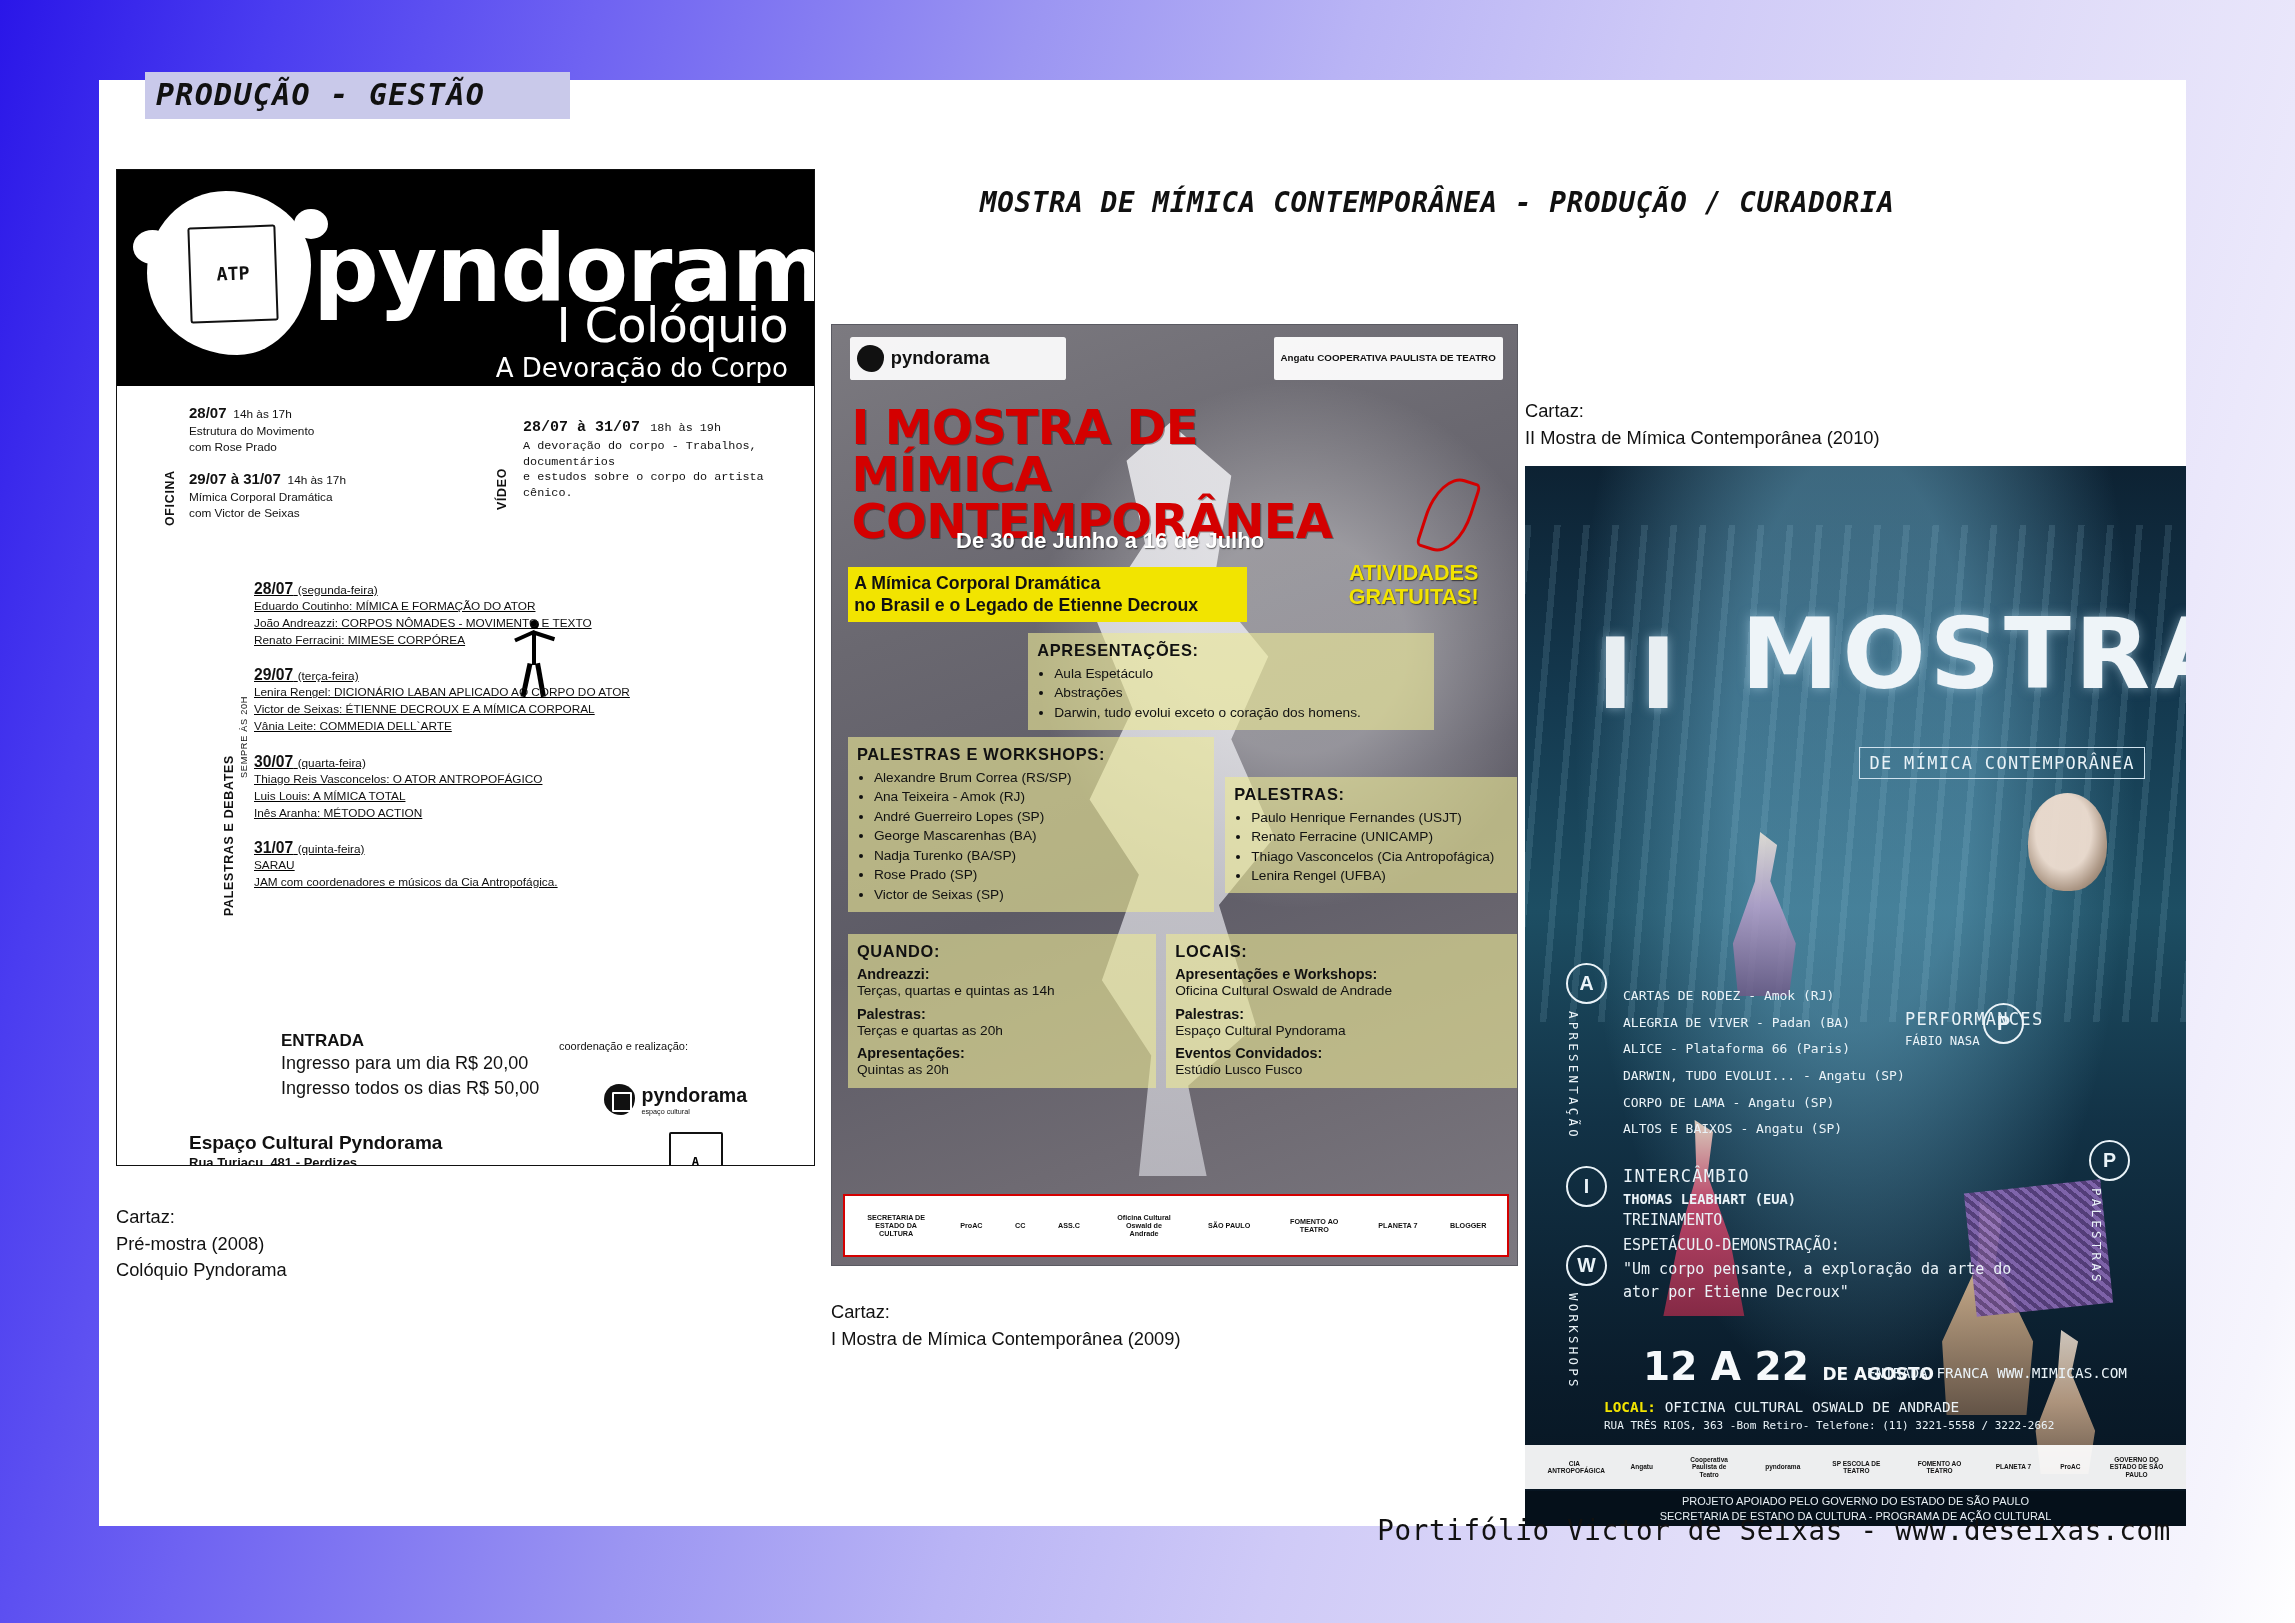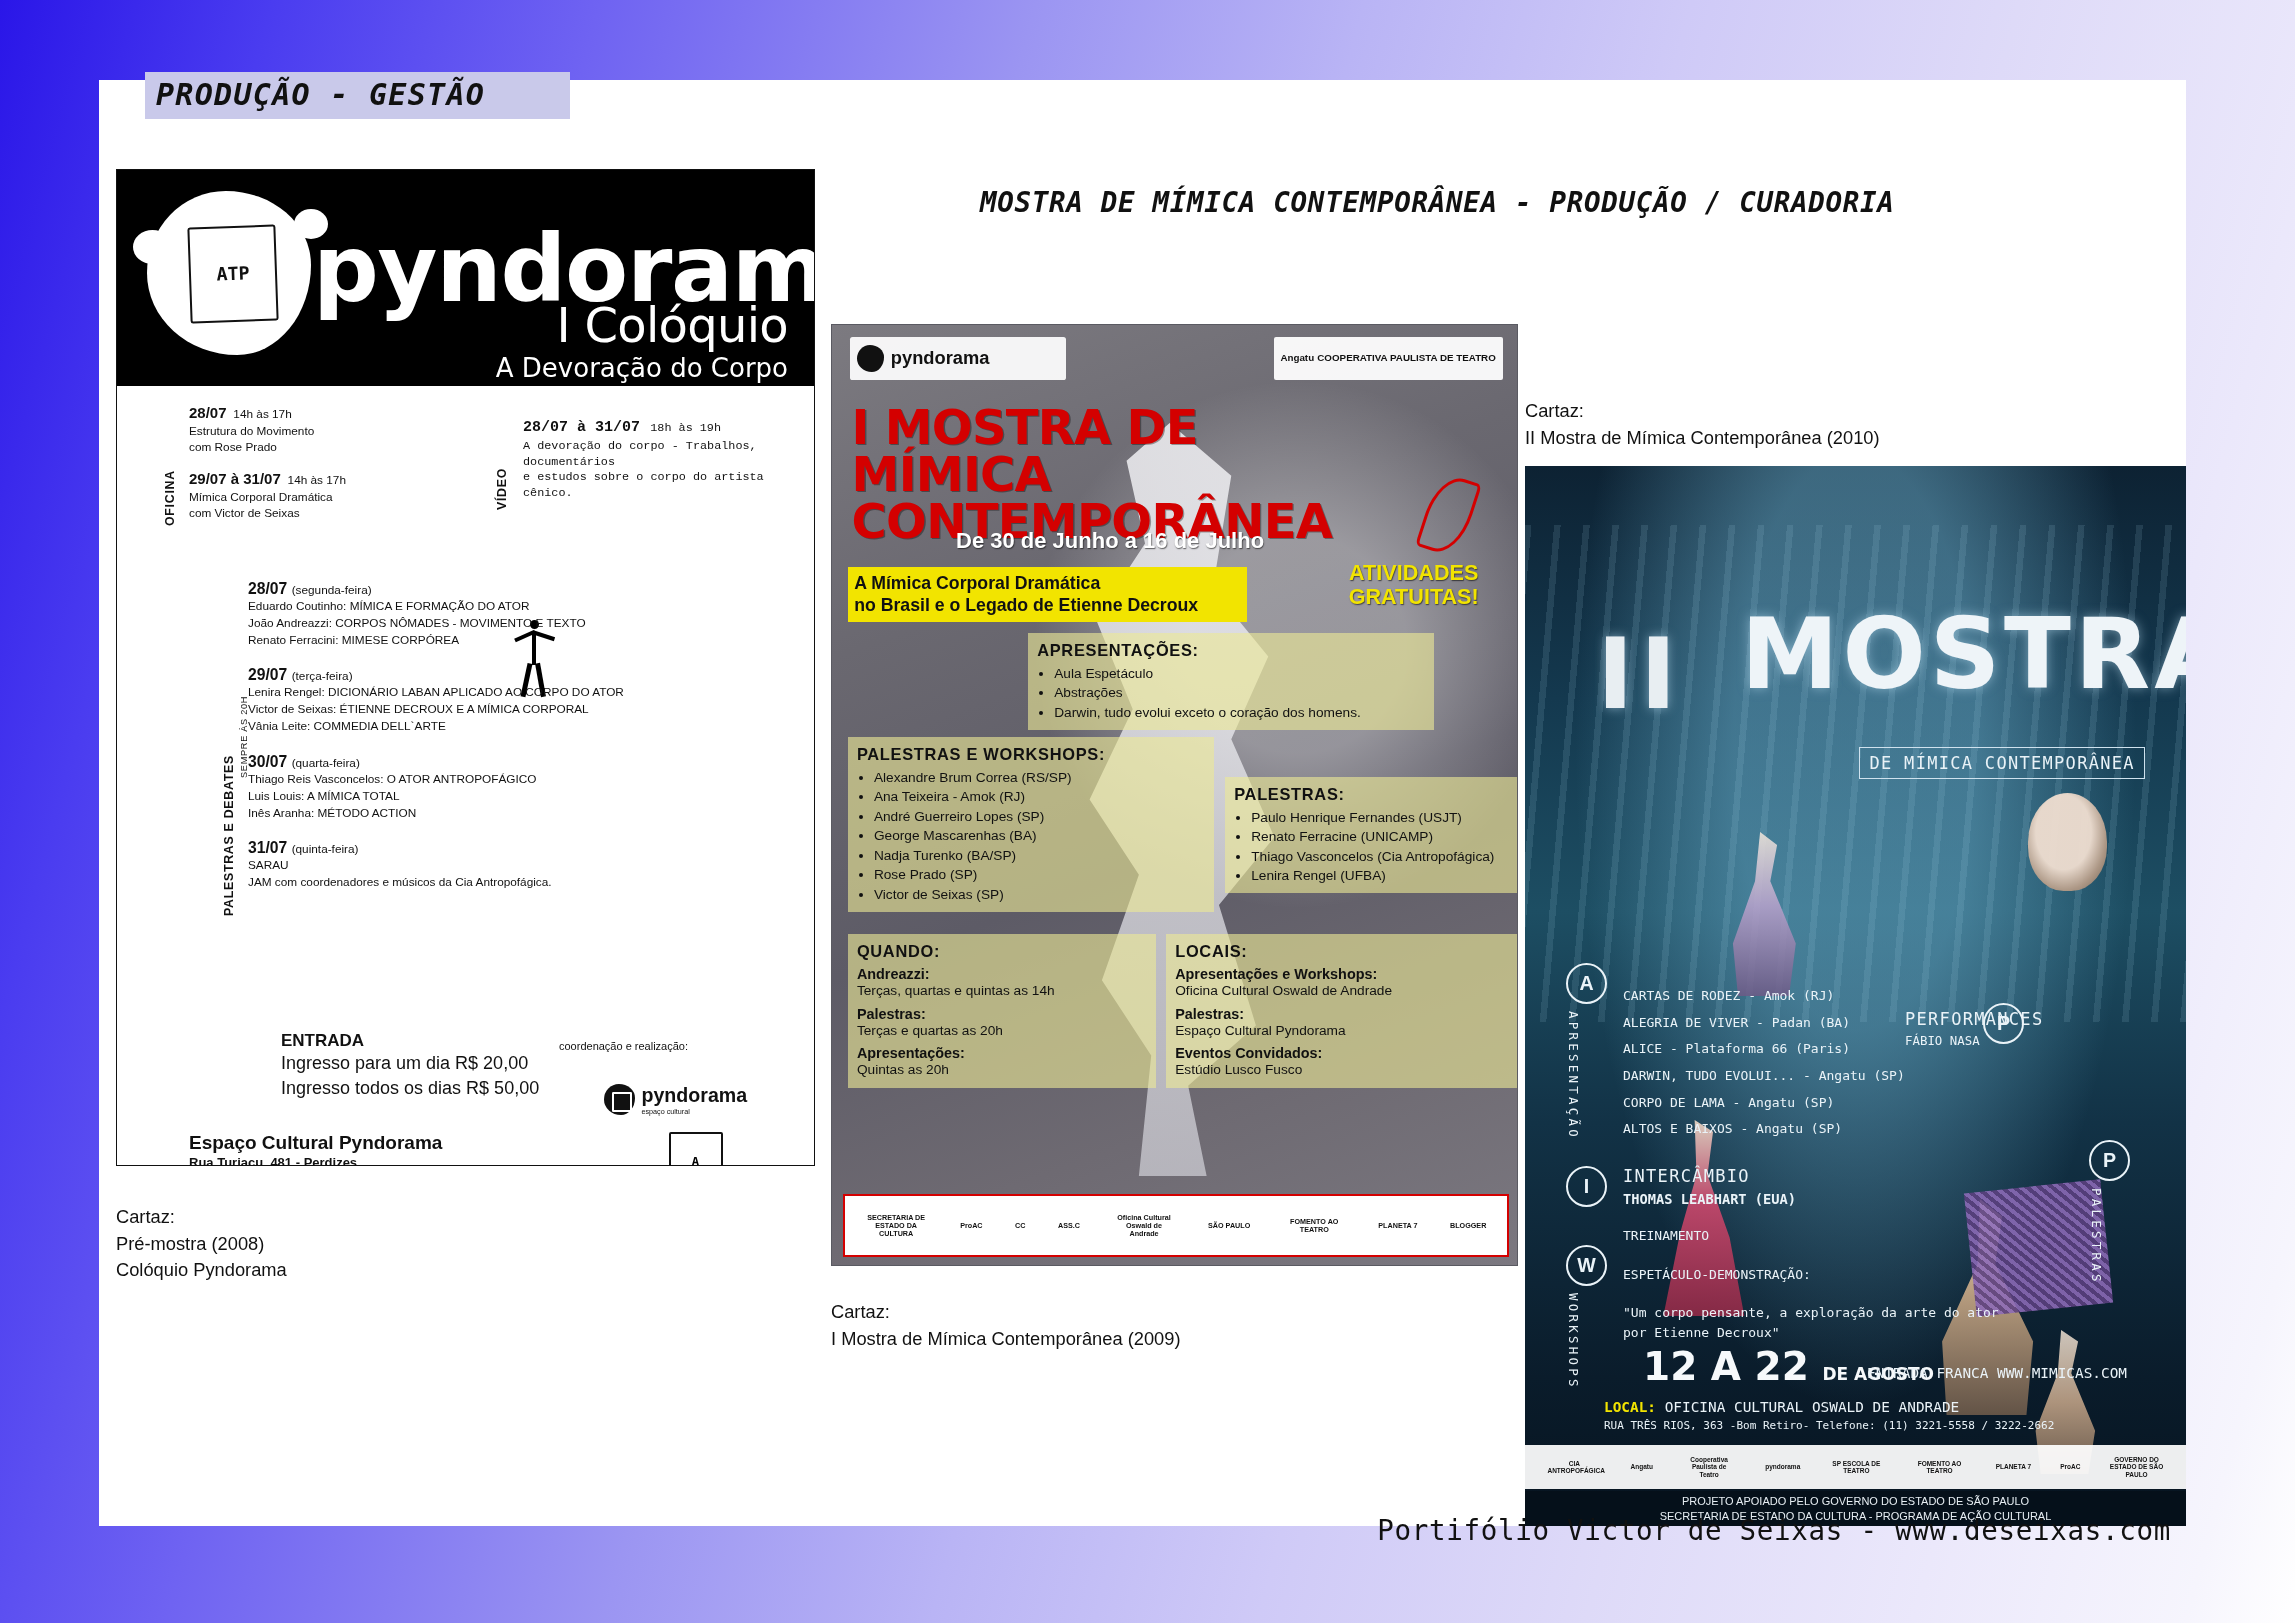--- a/index.html
+++ b/index.html
@@ -85,21 +85,21 @@
     position:absolute;writing-mode:vertical-rl;transform:rotate(180deg);
     font-size:12.4px;font-weight:bold;color:#111;letter-spacing:0.7px;
   }
   .p1-oficina-blk{position:absolute;left:72px;top:18.3px;width:216px;}
   .p1-video-blk{position:absolute;left:406px;top:33px;width:288px;font-family:Liberation Mono, monospace;}
   .blk-line-date{font-size:15px;font-weight:bold;color:#111;display:inline;}
   .blk-line-time{font-size:11.8px;color:#111;display:inline;margin-left:3.9px;}
   .blk-sub{font-size:11.8px;color:#111;line-height:1.35;margin-top:2.6px;}
   .blk-gap{height:14.4px;}
 
-  .p1-list{position:absolute;left:131px;top:177px;width:523px;}
+  .p1-list{position:absolute;left:137px;top:177px;width:523px;text-decoration:underline;}
   .day{font-size:15.7px;font-weight:bold;color:#111;margin-top:17px;}
   .day .dw{font-size:11.8px;font-weight:normal;}
   .ev{font-size:11.8px;color:#111;line-height:1.45;}
 
   .p1-entrada{position:absolute;left:164px;top:645px;width:340px;}
   .ent-t{font-size:17px;font-weight:bold;color:#111;}
   .ent-l{font-size:18px;color:#111;line-height:1.4;}
   .p1-coord{position:absolute;right:39px;top:654px;width:216px;text-align:left;}
   .coord-t{font-size:11px;color:#111;}
   .p1-venue{position:absolute;left:72px;top:746px;width:458px;}
@@ -278,21 +278,21 @@
     font-family:"DejaVu Sans Mono", monospace;
   }
   .p3-perf-txt .h{font-size:17px;letter-spacing:1.3px;}
   .p3-perf-txt .b{font-size:12.4px;margin-top:3.9px;}
   .p3-int{
     position:absolute;left:98px;top:700px;width:406px;color:#eaf3f8;
     font-family:"DejaVu Sans Mono", monospace;
   }
   .p3-int .h{font-size:17px;letter-spacing:1.3px;}
   .p3-int .n{font-size:13.7px;margin-top:5.2px;font-weight:bold;}
-  .p3-int .b{font-size:13px;line-height:1.5;margin-top:19px;}
+  .p3-int .b{font-size:15px;line-height:1.5;margin-top:2px;}
   .p3-pal-col{position:absolute;right:58px;top:674px;width:39px;text-align:center;}
   .p3-work-col{position:absolute;left:41px;top:779px;width:39px;text-align:center;}
   .p3-dates{
     position:absolute;left:118px;bottom:137px;
     font-family:"DejaVu Sans", sans-serif;font-size:39px;font-weight:bold;color:#f6f9fb;
   }
   .p3-dates small{font-size:17px;}
   .p3-entrada{
     position:absolute;right:59px;bottom:145px;color:#eaf3f8;font-size:14.4px;
     font-family:"DejaVu Sans Mono", monospace;

